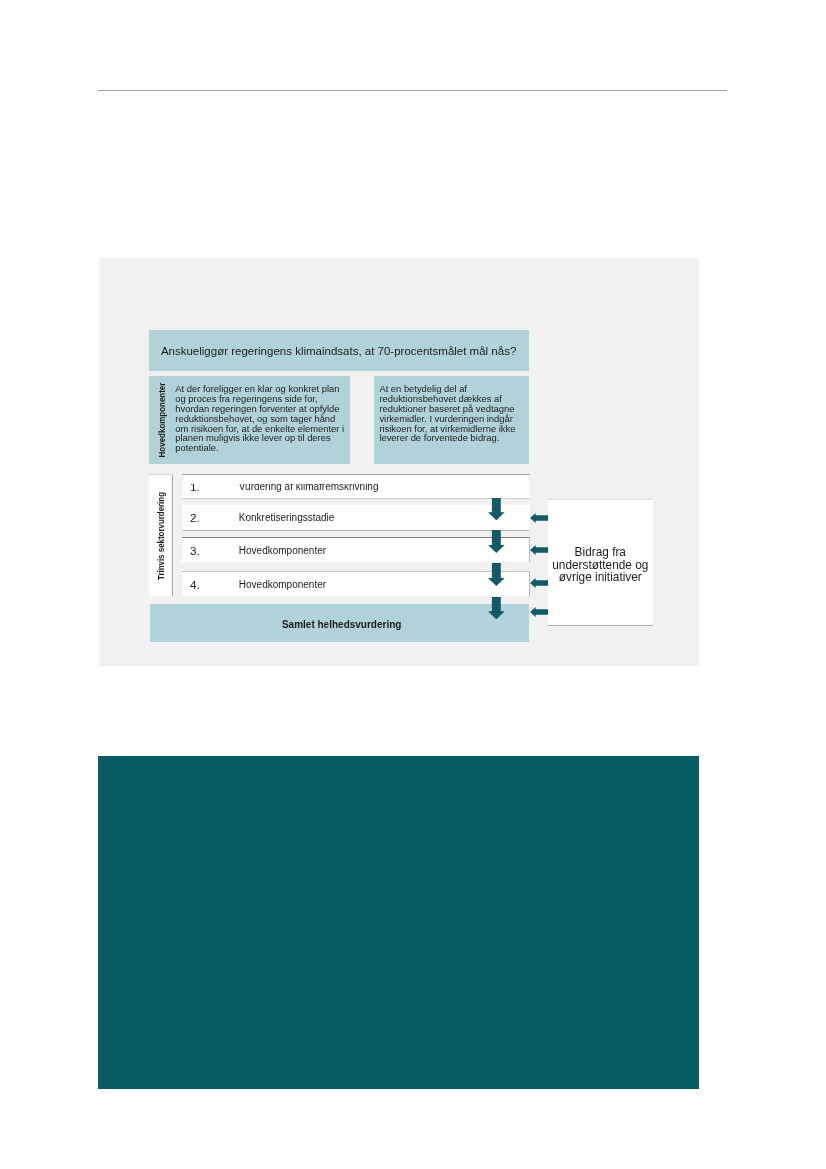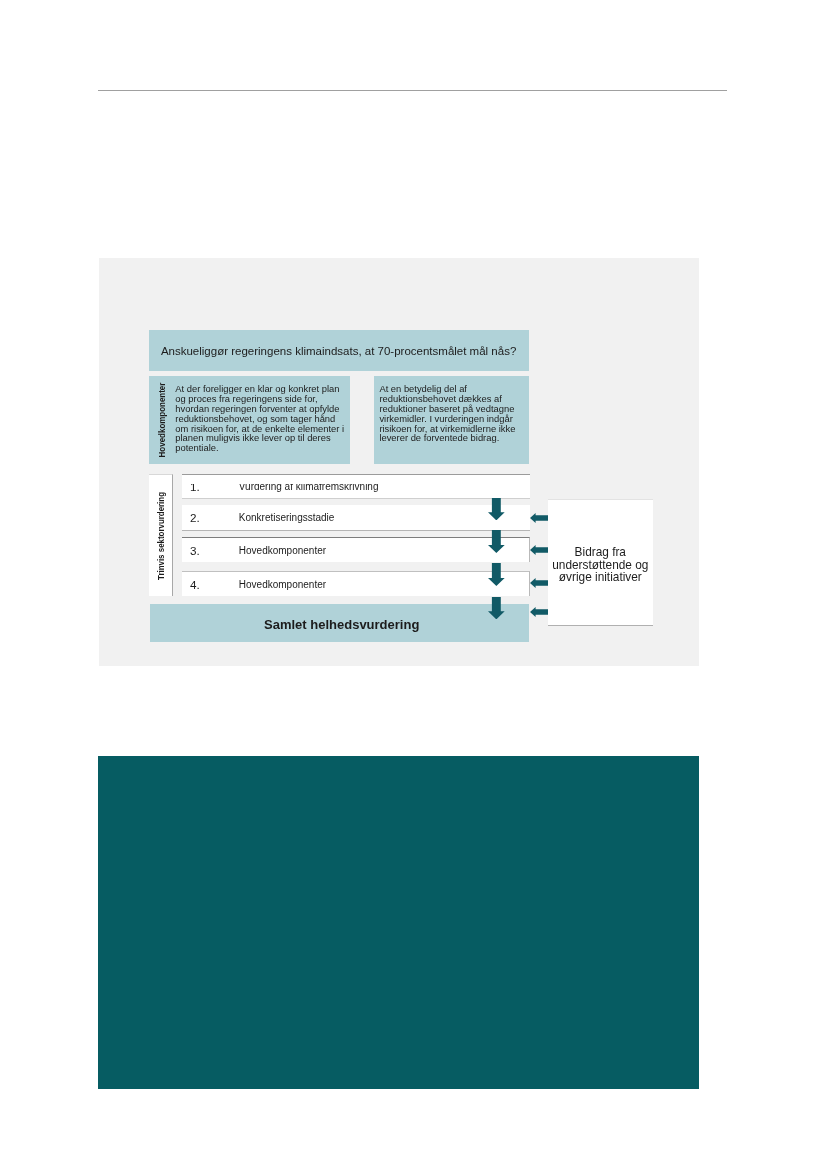--- a/index.html
+++ b/index.html
@@ -36,21 +36,21 @@
 
   
   .steprow{position:absolute;background:#ffffff;box-sizing:border-box;overflow:hidden;}
   .steprow .n{position:absolute;left:7.8px;top:0;height:100%;display:flex;align-items:center;
               font-size:11.7px;color:#1c1c1c;}
   .steprow .t{position:absolute;left:56.5px;top:0;height:100%;display:flex;align-items:center;
               font-size:10px;color:#1c1c1c;}
 
   
   .summary{position:absolute;background:#b0d2d8;display:flex;align-items:center;justify-content:center;
-           font-size:13px;font-weight:bold;color:#1c1c1c;
+           font-size:10px;font-weight:bold;color:#1c1c1c;
            padding-top:3px;padding-left:4px;box-sizing:border-box;}
 
   
   .sidebox{position:absolute;background:#ffffff;box-sizing:border-box;
            display:flex;align-items:center;justify-content:center;text-align:center;
            font-size:11.85px;line-height:12.7px;color:#1c1c1c;}
   .sidebox .inner{width:100%;}
 
   svg.arrow{position:absolute;display:block;}
   .rowclip{position:absolute;left:0;top:0;width:100%;height:9.2px;background:#ffffff;}

